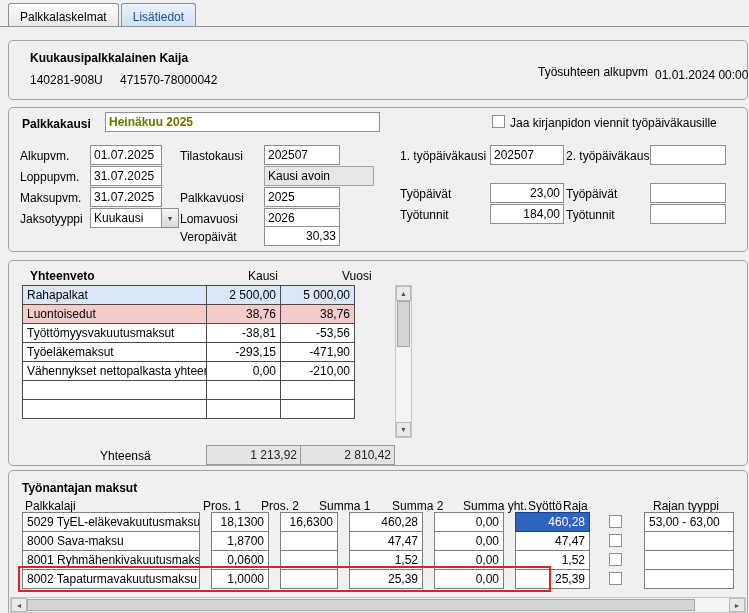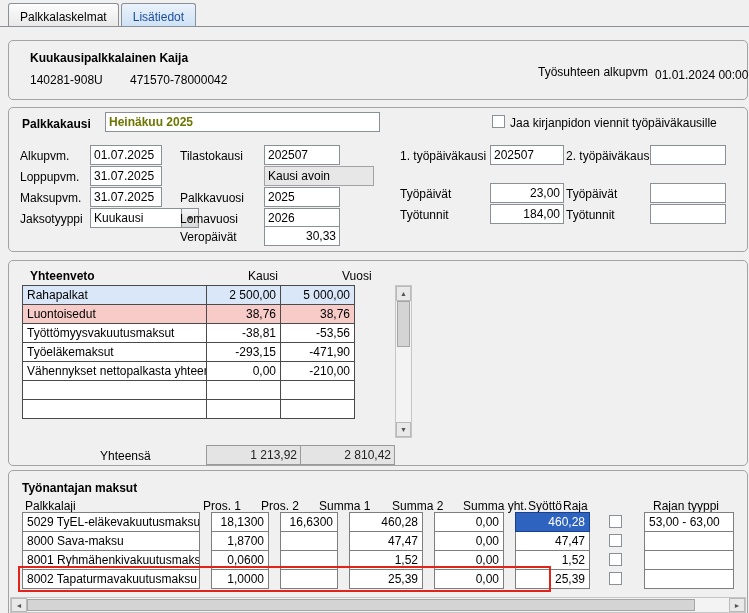--- a/index.html
+++ b/index.html
@@ -29,21 +29,21 @@
     height:23px; line-height:21px; padding:3px 11px;
     border:1px solid #8b9097; border-bottom:none;
     border-radius:3px 3px 0 0;
     background:linear-gradient(#fdfdfd,#e8e8e8);
     cursor:default;
   }
   .tab.active { background:linear-gradient(#eaf2fb,#cfe2f5); color:#1b4c9b; }
   .tabline { position:absolute; top:26px; left:0; width:749px; border-top:1px solid #8b9097; }
   
   .combo { display:flex; position:absolute; }
-  .combo .cfield { width:92px; height:20px; line-height:18px; border:1px solid #8b9097; background:#fff; padding:0 3px; overflow:hidden; }
+  .combo .cfield { width:72px; height:20px; line-height:18px; border:1px solid #8b9097; background:#fff; padding:0 3px; overflow:hidden; }
   .combo .cbtn {
     width:18px; height:20px; margin-left:-1px;
     border:1px solid #8b9097; background:linear-gradient(#f6f6f6,#d9d9d9);
     font-size:7px; color:#444; text-align:center; line-height:19px;
   }
   
   .sumtable { position:absolute; left:22px; top:285px; }
   .srow { display:flex; }
   .srow + .srow { margin-top:-1px; }
   .sc { border:1px solid #4a4a4a; background:#fff; height:20px; line-height:18px; padding:0 4px; overflow:hidden; white-space:nowrap; }
@@ -84,21 +84,21 @@
 
 <div class="tabbar">
   <div class="tab">Palkkalaskelmat</div>
   <div class="tab active">Lisätiedot</div>
 </div>
 <div class="tabline"></div>
 
 <div class="groupbox" style="left:8px; top:40px; width:740px; height:60px;"></div>
 <div class="lbl b" style="left:30px; top:50px;">Kuukausipalkkalainen Kaija</div>
 <div class="lbl" style="left:30px; top:72px;">140281-908U</div>
-<div class="lbl" style="left:130px; top:72px;text-align:right;">471570-78000042</div>
+<div class="lbl" style="left:120px; top:72px;text-align:right;">471570-78000042</div>
 <div class="lbl" style="left:538px; top:64px;">Työsuhteen alkupvm</div>
 <div class="lbl" style="left:655px; top:67px;">01.01.2024 00:00</div>
 
 <div class="groupbox" style="left:8px; top:107px; width:740px; height:145px;"></div>
 <div class="lbl b" style="left:22px; top:116px;">Palkkakausi</div>
 <div class="field periodname" style="left:105px; top:112px; width:275px;">Heinäkuu 2025</div>
 <span class="checkbox" style="left:492px; top:115px;"></span>
 <div class="lbl" style="left:510px; top:115px;">Jaa kirjanpidon viennit työpäiväkausille</div>
 
 <div class="lbl r" style="left:20px; top:148px; width:68px;">Alkupvm.</div>

